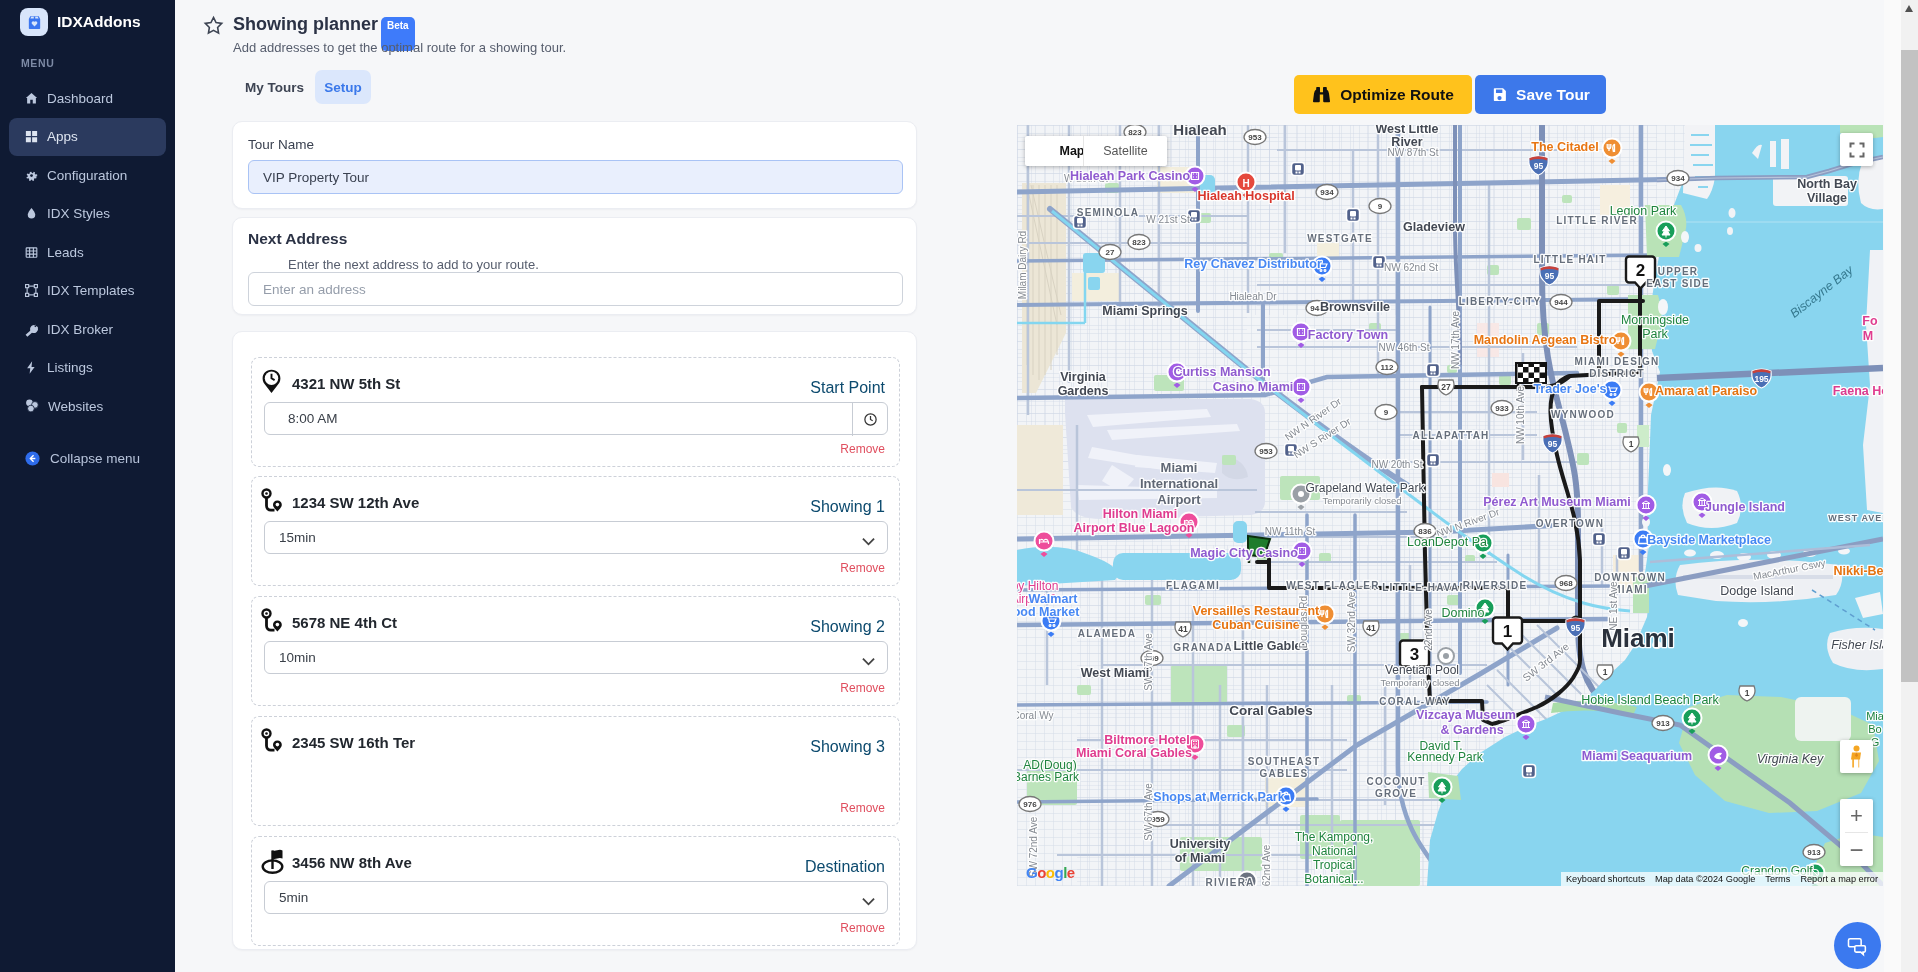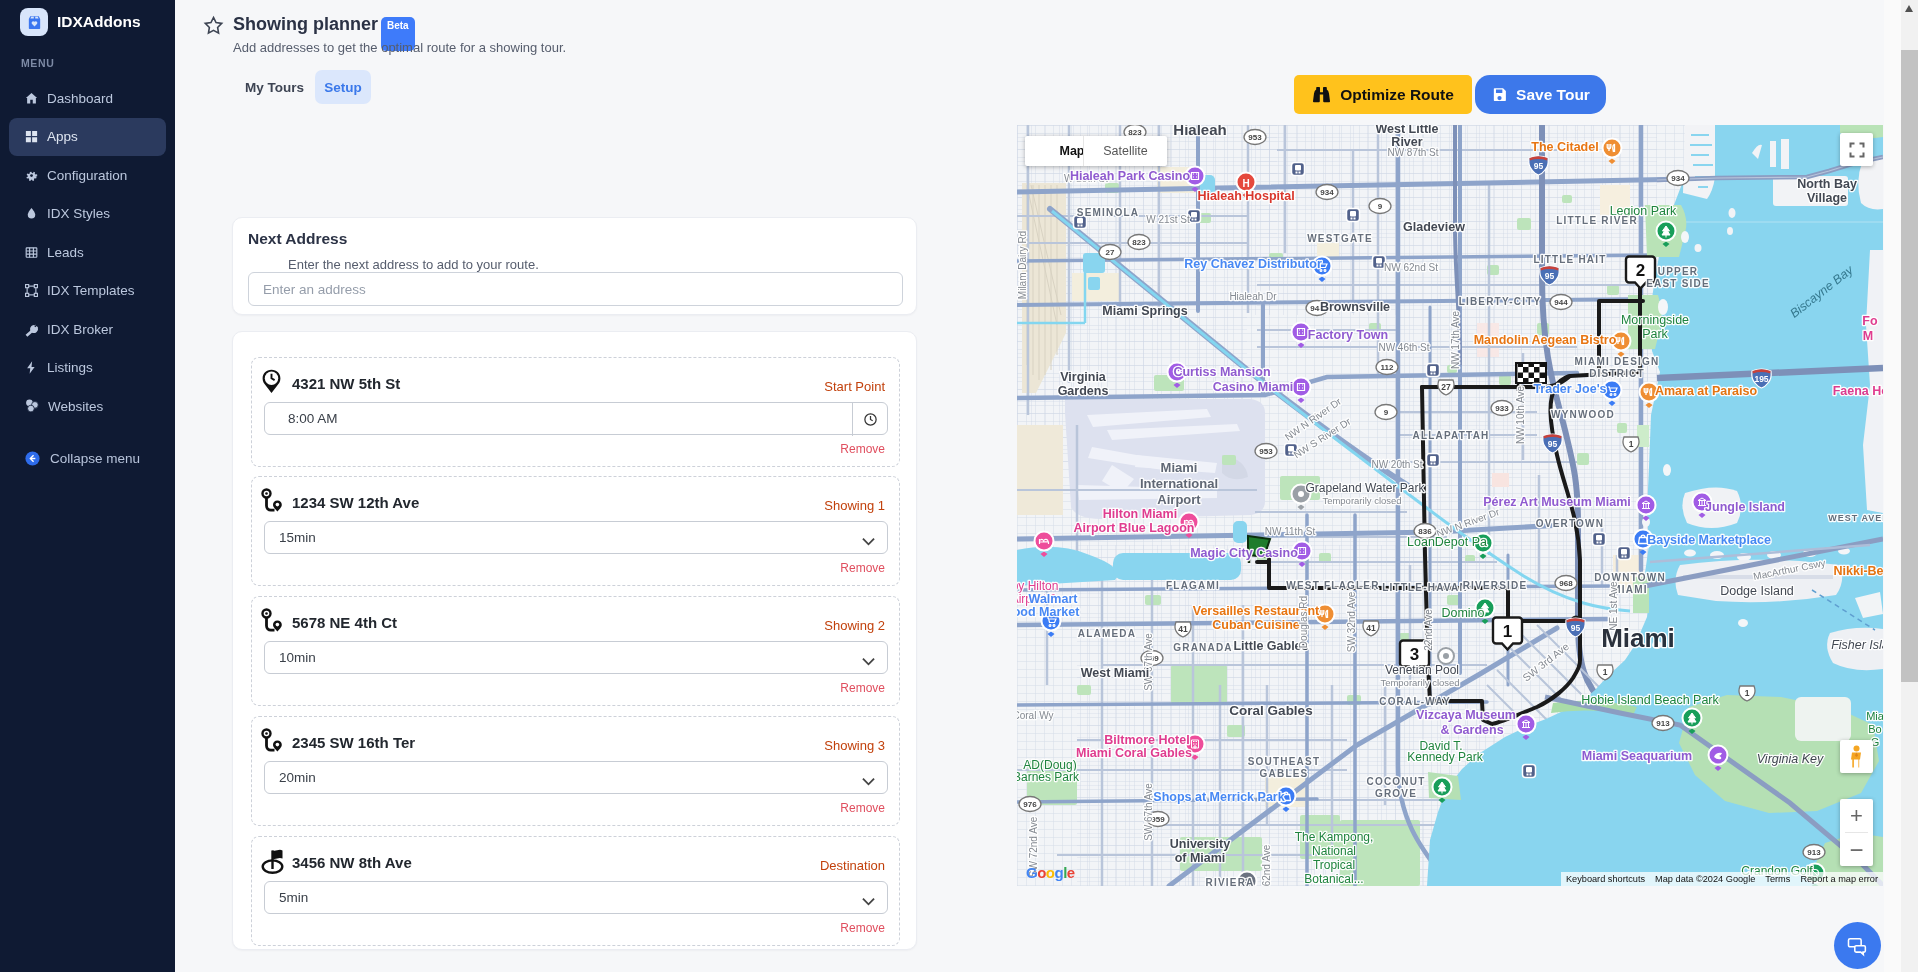--- a/index.html
+++ b/index.html
@@ -25,27 +25,27 @@
 .card{position:absolute;left:232px;width:685px;background:#fff;border:1px solid #ebedf2;border-radius:10px;box-shadow:0 1px 2px rgba(20,20,40,.04);}
 .card1{top:121px;height:88px;}
 .card2{top:217px;height:98px;}
 .card3{top:331px;height:619px;}
 .lbl{font-size:13.5px;color:#3a4150;}
 .inp{border-radius:6px;font-size:13.5px;color:#3a4150;display:flex;align-items:center;padding-left:14px;}
 .tourname{position:absolute;left:15px;top:38px;width:655px;height:34px;background:#e9effd;border:1px solid #a9c3f5;}
 .nextaddr{position:absolute;left:15px;top:54px;width:655px;height:34px;background:#fff;border:1px solid #ced3db;color:#959daa;}
 .entry{position:absolute;left:18px;width:649px;height:110px;border:1.5px dashed #cdd1d9;border-radius:8px;background:#fff;}
 .etitle{position:absolute;left:40px;top:17px;font-size:15px;font-weight:bold;color:#22272e;}
-.etag{position:absolute;right:14px;top:21px;font-size:13px;color:#c2410c;}
+.etag{position:absolute;right:14px;top:21px;font-size:16px;color:#0c4a6e;}
 .esel{position:absolute;left:12px;top:44px;width:624px;height:33px;border:1px solid #c7ccd4;border-radius:6px;background:#fff;font-size:13.5px;color:#3a4049;display:flex;align-items:center;padding-left:14px;}
 .eremove{position:absolute;right:14px;top:84px;font-size:12px;color:#e04f5f;}
 .chev{position:absolute;right:12px;top:12px;}
 
 .btn-opt{position:absolute;left:1294px;top:75px;width:178px;height:39px;background:#ffc21c;border-radius:5px;display:flex;align-items:center;justify-content:center;gap:9px;font-size:15.5px;font-weight:bold;color:#111;}
-.btn-save{position:absolute;left:1475px;top:75px;width:131px;height:39px;background:#3d78ea;border-radius:15px;display:flex;align-items:center;justify-content:center;gap:8px;font-size:15.5px;font-weight:bold;color:#fff;}
+.btn-save{position:absolute;left:1475px;top:75px;width:131px;height:39px;background:#3d78ea;border-radius:5px;display:flex;align-items:center;justify-content:center;gap:8px;font-size:15.5px;font-weight:bold;color:#fff;}
 
 .map{position:absolute;left:1017px;top:125px;width:866px;height:761px;background:#eef0f5;overflow:hidden;}
 .gm-ctl{position:absolute;left:8px;top:11px;width:142px;height:30px;background:#fff;border-radius:2px;box-shadow:0 1px 4px rgba(0,0,0,.3);display:flex;}
 .gm-ctl .m1{width:58px;display:flex;align-items:center;justify-content:center;font-size:12.5px;font-weight:bold;color:#111;padding-left:36px;}
 .gm-ctl .m2{width:84px;display:flex;align-items:center;justify-content:center;font-size:12.5px;color:#565656;border-left:1px solid #e6e6e6;}
 .gm-fs{position:absolute;right:10px;top:8px;width:33px;height:33px;background:#fff;border-radius:2px;box-shadow:0 1px 4px rgba(0,0,0,.3);display:flex;align-items:center;justify-content:center;}
 .gm-peg{position:absolute;right:10px;top:615px;width:33px;height:33px;background:#fff;border-radius:2px;box-shadow:0 1px 4px rgba(0,0,0,.3);display:flex;align-items:center;justify-content:center;}
 .gm-zoom{position:absolute;right:10px;top:674px;width:33px;height:67px;background:#fff;border-radius:2px;box-shadow:0 1px 4px rgba(0,0,0,.3);}
 .gm-zoom .plus{position:absolute;left:0;top:0;width:33px;height:33px;color:#666;font-size:22px;display:flex;align-items:center;justify-content:center;}
 .gm-zoom .minus{position:absolute;left:0;bottom:0;width:33px;height:33px;color:#666;font-size:24px;display:flex;align-items:center;justify-content:center;}
@@ -118,20 +118,24 @@
 <div class="mainui" style="position:absolute;left:0;top:0;width:1901px;height:972px">
   <div class="hdr-star"><svg width="21" height="21" viewBox="0 0 24 24" fill="none" stroke="#3d4453" stroke-width="1.8">
         <path d="M12 2.8l2.9 5.9 6.5.9-4.7 4.6 1.1 6.5L12 17.6l-5.8 3.1 1.1-6.5L2.6 9.6l6.5-.9L12 2.8z"></path>
       </svg></div>
   <div class="hdr-title">Showing planner</div>
   <div class="beta">Beta</div>
   <div class="hdr-sub">Add addresses to get the optimal route for a showing tour.</div>
   <div class="tab1">My Tours</div>
   <div class="tab2">Setup</div>
 
+  <div class="card card1">
+    <div class="lbl" style="position:absolute;left:15px;top:15px;">Tour Name</div>
+    <div class="inp tourname">VIP Property Tour</div>
+  </div>
   <div class="card card2">
     <div style="position:absolute;left:15px;top:12px;font-size:15.5px;font-weight:bold;color:#2b3245;">Next Address</div>
     <div style="position:absolute;left:15px;top:39px;font-size:13px;color:#565d6d;margin-left:40px;">Enter the next address to add to your route.</div>
     <div class="inp nextaddr">Enter an address</div>
   </div>
   <div class="card card3" id="card3">
       <div class="entry" style="top:25px">
         <div style="position:absolute;left:9px;top:11px"><svg width="21" height="28" viewBox="0 0 21 28">
             <path d="M10.5 0.8C5.2 0.8 1.6 4.6 1.6 9.4c0 3.2 1.7 5.3 3.5 7.5l5.4 7.2 5.4-7.2c1.8-2.2 3.5-4.3 3.5-7.5 0-4.8-3.6-8.6-8.9-8.6z" fill="#111"></path>
             <circle cx="10.5" cy="9.2" r="6.7" fill="#fff"></circle>
@@ -180,23 +184,20 @@
       <div class="entry" style="top:384px">
         <div style="position:absolute;left:9px;top:11px"><svg width="23" height="28" viewBox="0 0 23 28">
             <circle cx="5.5" cy="5.5" r="4" fill="none" stroke="#111" stroke-width="2.4"></circle>
             <circle cx="5.5" cy="5.5" r="1.3" fill="#111"></circle>
             <path d="M5.5 9.5v8.3a4.4 4.4 0 0 0 4.4 4.4h3.6" fill="none" stroke="#111" stroke-width="2.8"></path>
             <path d="M16.4 12.6c-2.6 0-4.4 1.9-4.4 4.2 0 1.5.8 2.5 1.7 3.6l2.7 3.2 2.7-3.2c.9-1.1 1.7-2.1 1.7-3.6 0-2.3-1.8-4.2-4.4-4.2z" fill="#111"></path>
             <circle cx="16.4" cy="16.6" r="1.8" fill="#fff"></circle>
           </svg></div>
         <div class="etitle">2345 SW 16th Ter</div>
         <div class="etag">Showing 3</div>
-        <div class="esel">20min<div class="chev"><svg width="13" height="9" viewBox="0 0 14 9" fill="none" stroke="#444" stroke-width="2">
-              <path d="M1 1.5l6 6 6-6"></path>
-            </svg></div></div>
         <div class="eremove">Remove</div>
       </div>
       <div class="entry" style="top:504px">
         <div style="position:absolute;left:9px;top:11px"><svg width="25" height="26" viewBox="0 0 25 26">
             <ellipse cx="11.5" cy="18.6" rx="9.8" ry="6.2" fill="none" stroke="#111" stroke-width="2.4"></ellipse>
             <path d="M10.3 21V2.5h2.4V21z" fill="#111"></path>
             <path d="M11.5 2.2c3.2 1.8 6.2-1.8 10 .2v8.2c-3.8-2-6.8 1.6-10-.2z" fill="#111"></path>
           </svg></div>
         <div class="etitle">3456 NW 8th Ave</div>
         <div class="etag">Destination</div>

